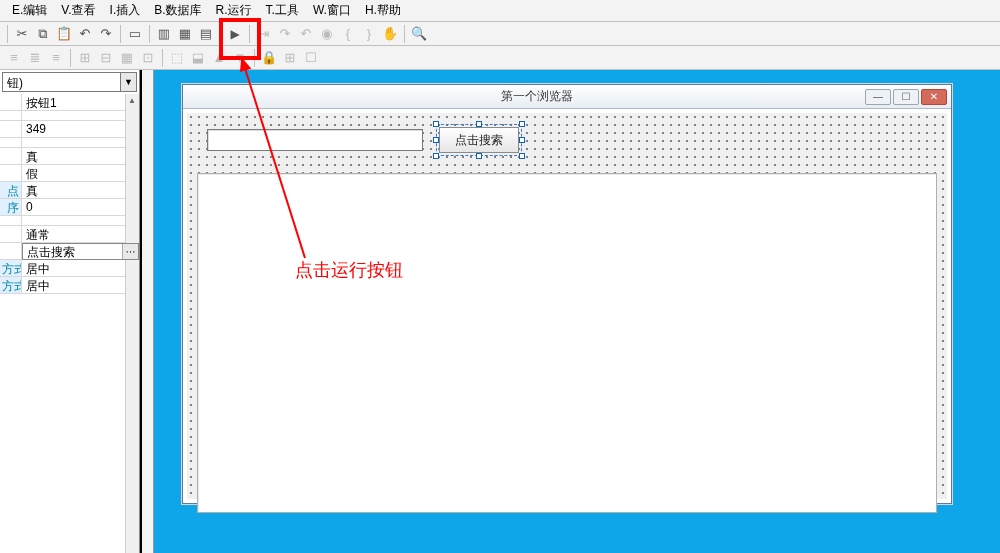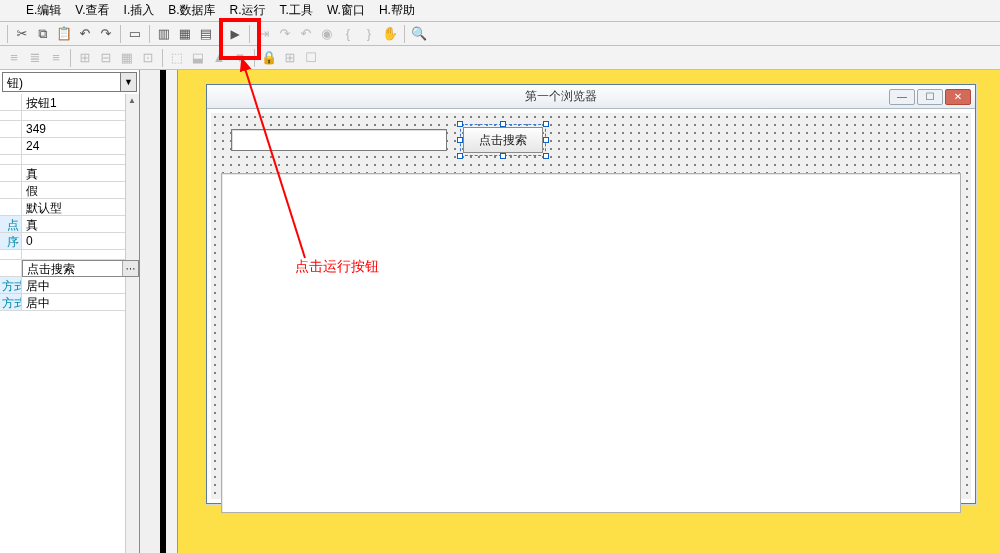--- a/index.html
+++ b/index.html
@@ -11,21 +11,21 @@
     height: 553px;
     overflow: hidden;
     position: relative;
   }
   .menubar {
     background: #f3f3f3;
     border-bottom: 1px solid #c0c0c0;
     height: 22px;
     display: flex;
     align-items: center;
-    padding: 0 20px;
+    padding: 0 6px;
     gap: 2px;
   }
   .menubar span {
     padding: 2px 6px;
     cursor: default;
   }
   .toolbar {
     background: #f3f3f3;
     border-bottom: 1px solid #c0c0c0;
     height: 24px;
@@ -114,25 +114,24 @@
   }
   .scroll-hint {
     position:absolute; right:0; top:0; width:14px; height:100%;
     background:#f0f0f0; border-left:1px solid #ccc;
   }
   .scroll-hint::before {
     content:"▲"; position:absolute; top:2px; left:2px; font-size:8px; color:#666;
   }
   .design-area {
     flex: 1;
-    background: #fde047;
+    background: #0ea5e9;
     position: relative;
     overflow: hidden;
-    border-left: 6px solid #000000;
-    margin-left: 20px;
+    border-left: 2px solid #000000;
   }
   .vruler {
     position:absolute; left:0; top:0; width:12px; height:100%;
     background:#f3f3f3; border-right:1px solid #999;
   }
   .form-window {
     position: absolute;
     left: 40px; top: 14px;
     width: 770px; height: 420px;
     background: #fff;
@@ -189,21 +188,21 @@
     left:10px; top:60px;
     width:740px; height:340px;
     background:#fff;
     border:1px solid #b0b0b0;
     box-shadow: inset 1px 1px 0 #e8e8e8;
   }
   .annotation {
     position:absolute;
     left:295px; top:258px;
     color:#ff0000;
-    font-size:14px;
+    font-size:18px;
     z-index:60;
   }
   svg.arrow { position:absolute; left:230px; top:53px; z-index:55; pointer-events:none; }
 </style>
 </head>
 <body>
 
 <div class="menubar">
   <span>E.编辑</span>
   <span>V.查看</span>
@@ -278,51 +277,47 @@
           <div class="prop-val">按钮1</div>
         </div>
       <div class="prop-row" style="height:10px;">
           <div class="prop-label"></div>
           <div class="prop-val"></div>
         </div>
       <div class="prop-row">
           <div class="prop-label"></div>
           <div class="prop-val">349</div>
         </div>
-      <div class="prop-row">
-          <div class="prop-label"></div>
-          <div class="prop-val">24</div>
-        </div>
       <div class="prop-row" style="height:10px;">
           <div class="prop-label"></div>
           <div class="prop-val"></div>
         </div>
       <div class="prop-row">
           <div class="prop-label"></div>
           <div class="prop-val">真</div>
         </div>
       <div class="prop-row">
           <div class="prop-label"></div>
           <div class="prop-val">假</div>
-        </div>
-      <div class="prop-row">
-          <div class="prop-label"></div>
-          <div class="prop-val">默认型</div>
         </div>
       <div class="prop-row">
           <div class="prop-label colored">点</div>
           <div class="prop-val">真</div>
         </div>
       <div class="prop-row">
           <div class="prop-label colored">序</div>
           <div class="prop-val">0</div>
         </div>
       <div class="prop-row" style="height:10px;">
           <div class="prop-label"></div>
           <div class="prop-val"></div>
+        </div>
+      <div class="prop-row">
+          <div class="prop-label"></div>
+          <div class="prop-val">通常</div>
         </div>
       <div class="prop-row">
           <div class="prop-label"></div>
           <div class="prop-val sel"><span>点击搜索</span><span class="elp">⋯</span></div>
         </div>
       <div class="prop-row">
           <div class="prop-label colored">方式</div>
           <div class="prop-val">居中</div>
         </div>
       <div class="prop-row">

